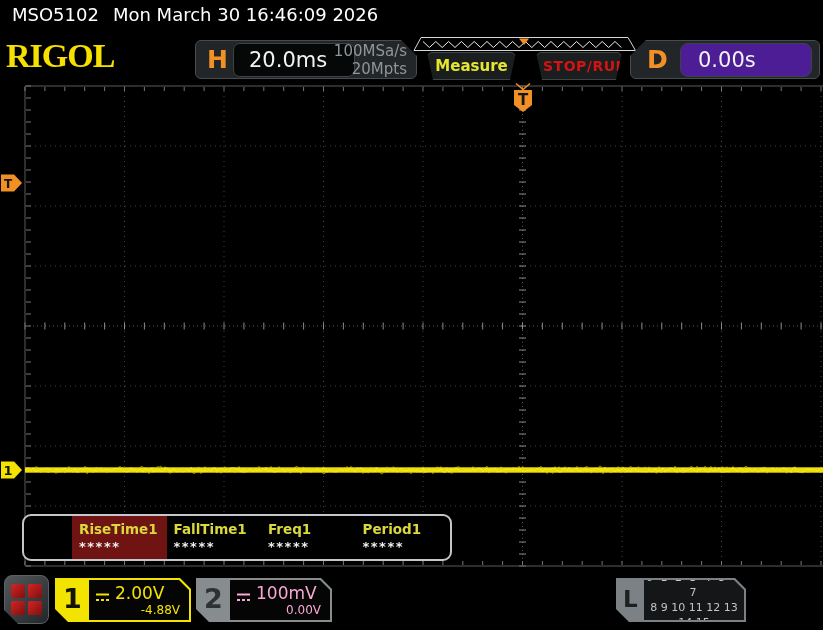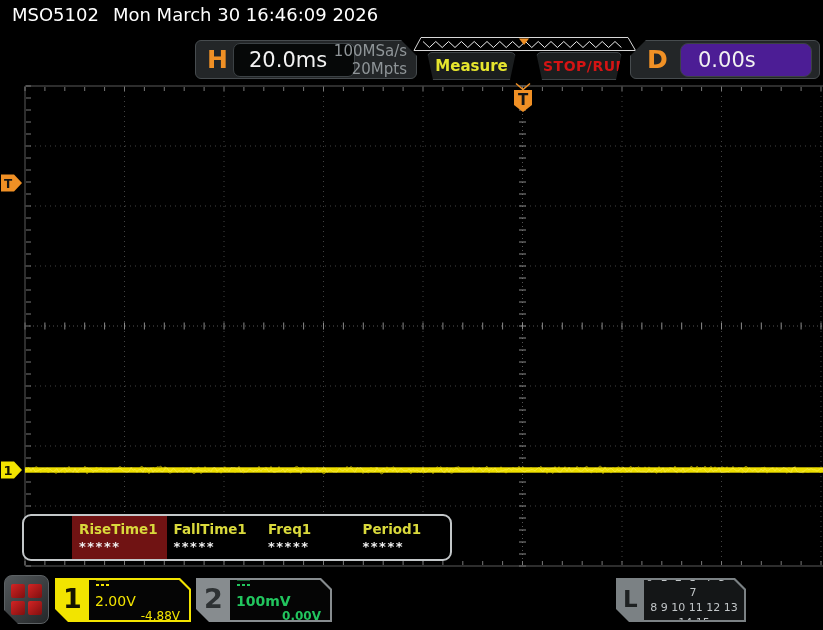--- a/index.html
+++ b/index.html
@@ -70,24 +70,24 @@
   .ch{position:absolute;top:8px;width:136px;height:44px;
       clip-path:polygon(0 0,calc(100% - 11px) 0,100% 11px,100% 100%,13px 100%,0 calc(100% - 13px));}
   .ch1{left:55px;background:#f2e400;}
   .ch2{left:196px;background:#878c8f;}
   .ch-num{position:absolute;left:8px;top:5px;font-size:27px;font-weight:bold;}
   .ch1 .ch-num{color:#141400;}
   .ch2 .ch-num{color:#2e3234;}
   .ch-body{position:absolute;left:34px;top:2px;right:2px;bottom:2px;background:#050505;
            clip-path:polygon(0 0,calc(100% - 10px) 0,100% 10px,100% 100%,0 100%);
            padding:1px 9px 1px 6px;box-sizing:border-box;display:flex;flex-direction:column;justify-content:center;}
-  .ch-row1{display:flex;align-items:flex-start;gap:5px;font-size:14px;flex-direction:column;}
+  .ch-row1{display:flex;align-items:flex-end;gap:5px;font-size:17px;}
   .ch-row2{text-align:right;font-size:12px;}
   .ch1 .ch-body{color:#f2e400;}
-  .ch2 .ch-body{color:#22c55e;font-weight:bold;}
+  .ch2 .ch-body{color:#f9a8d4;}
 
   .la{position:absolute;left:616px;top:8px;width:130px;height:44px;background:#7b8184;
       clip-path:polygon(0 0,calc(100% - 11px) 0,100% 11px,100% 100%,13px 100%,0 calc(100% - 13px));}
   .la-label{position:absolute;left:7px;top:8px;font-size:23px;font-weight:bold;color:#1e2122;}
   .la-body{position:absolute;left:28px;top:2px;right:2px;bottom:2px;background:#141617;
            clip-path:polygon(0 0,calc(100% - 10px) 0,100% 10px,100% 100%,0 100%);
            display:flex;flex-direction:column;justify-content:center;text-align:center;
            color:#c2c6c8;font-size:11px;line-height:15px;}
   .la-row1{letter-spacing:2px;}
   .la-row2{letter-spacing:0px;}
@@ -95,20 +95,21 @@
 </head>
 <body>
 
 <div class="screen">
 
   <div class="titlebar">
     <span class="model">MSO5102</span><span>Mon March 30 16:46:09 2026</span>
   </div>
 
   <div class="header">
+    <div class="brand">RIGOL</div>
 
 
     <div class="h-block">
       <span class="h-label">H</span>
       <div class="h-inset">
         <span>20.0ms</span>
       </div>
       <div class="h-rate">
         <div>100MSa/s</div>
         <div>20Mpts</div>

